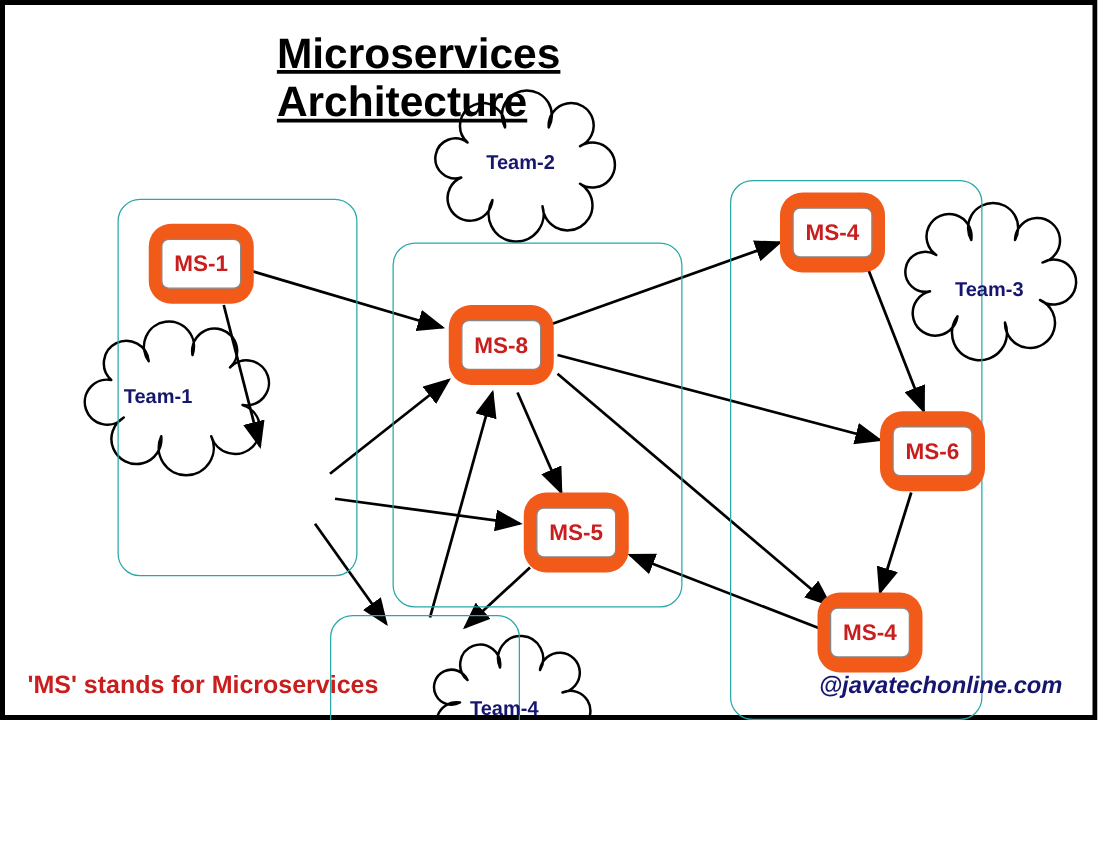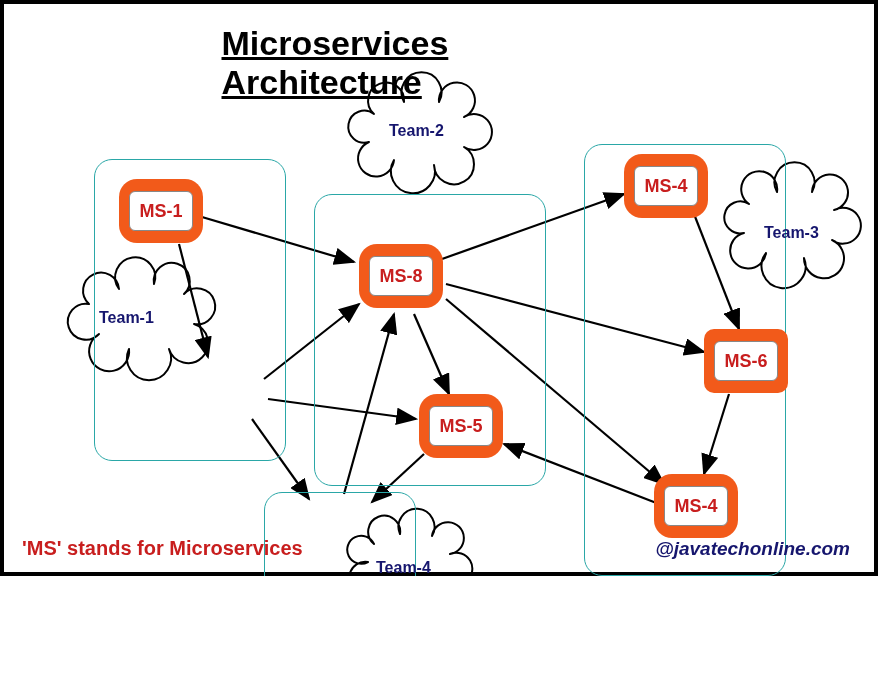--- a/index.html
+++ b/index.html
@@ -183,21 +183,21 @@
   </div>
   <div class="ms-node" style="left:355px; top:240px;">
     <div class="inner">MS-8</div>
   </div>
   <div class="ms-node" style="left:415px; top:390px;align-items:center;">
     <div class="inner">MS-5</div>
   </div>
   <div class="ms-node" style="left:620px; top:150px;">
     <div class="inner">MS-4</div>
   </div>
-  <div class="ms-node" style="left:700px; top:325px;border-radius:10px;">
+  <div class="ms-node" style="left:700px; top:325px;">
     <div class="inner">MS-6</div>
   </div>
   <div class="ms-node" style="left:650px; top:470px;">
     <div class="inner">MS-4</div>
   </div>
 
   <div class="footer-left">'MS' stands for Microservices</div>
   <div class="footer-right">@javatechonline.com</div>
 
 </div>

